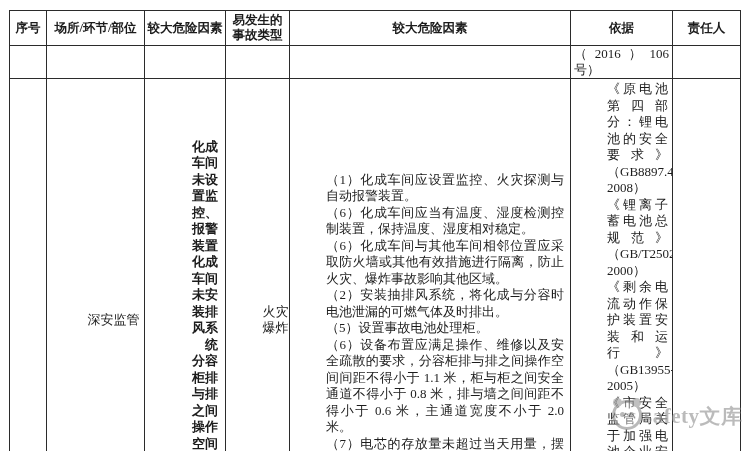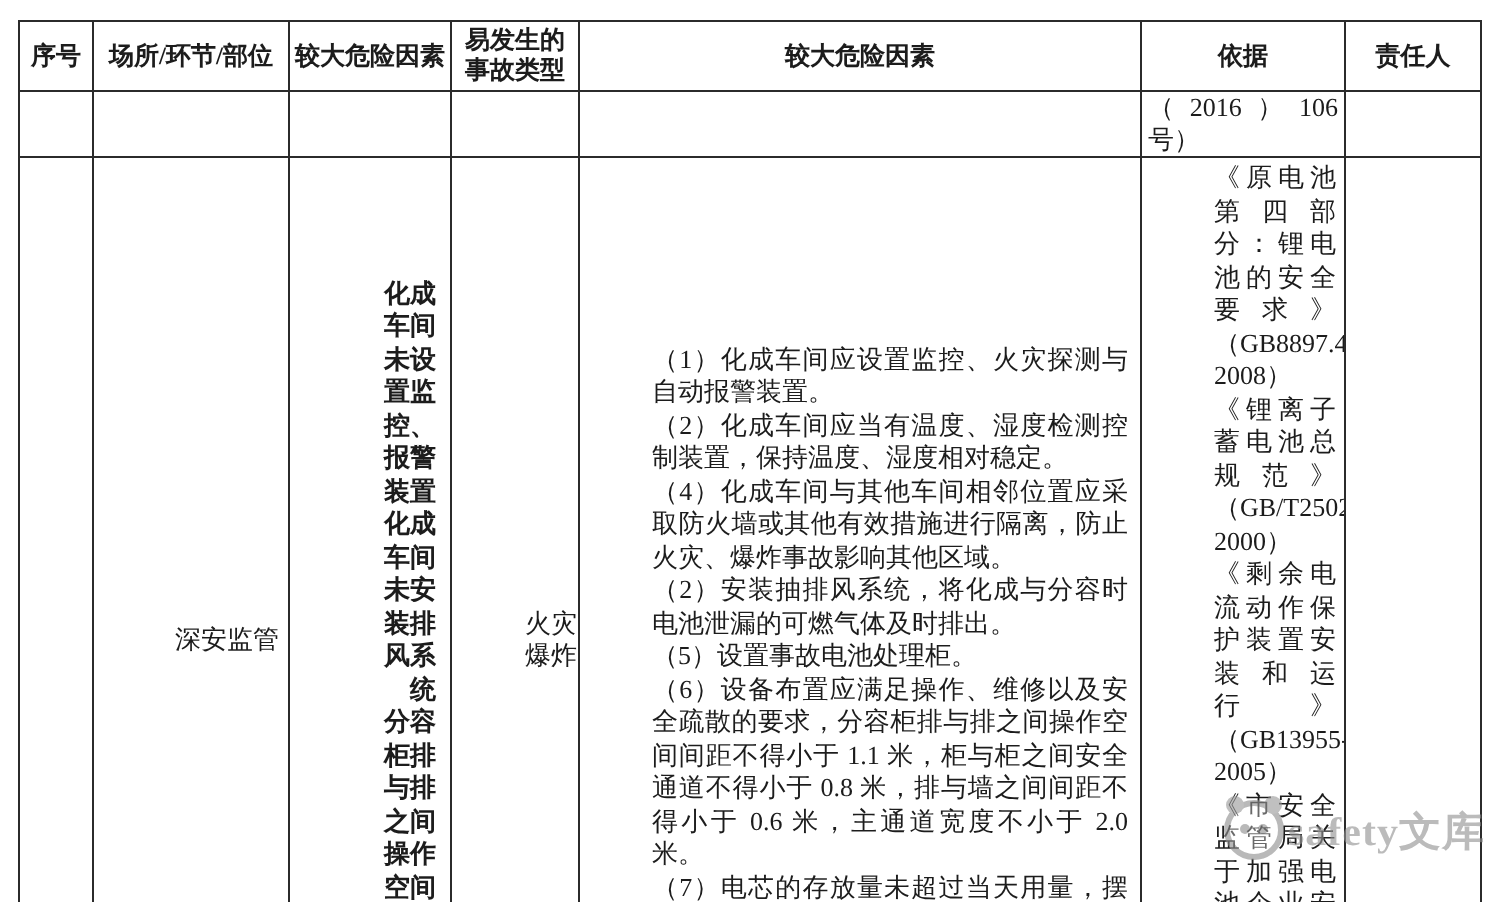--- a/index.html
+++ b/index.html
@@ -162,22 +162,22 @@
       <td class="center-cell">2</td>
       <td class="center-cell">深安监管</td>
       <td class="hazard-cell">
         <p>化成车间未设置监控、报警装置</p>
         <p>化成车间未安装排风系统</p>
         <p>分容柜排与排之间操作空间间距不得小于</p>
       </td>
       <td class="center-cell">火灾爆炸</td>
       <td class="measures-cell">
         <p>（1）化成车间应设置监控、火灾探测与自动报警装置。</p>
-        <p>（2）化成车间应当有温度、湿度检测控制装置，保持温度、湿度相对稳定。</p>
-        <p>（4）化成车间与其他车间相邻位置应采取防火墙或其他有效措施进行隔离，防止火灾、爆炸事故影响其他区域。</p>
+        <p>（6）化成车间应当有温度、湿度检测控制装置，保持温度、湿度相对稳定。</p>
+        <p>（6）化成车间与其他车间相邻位置应采取防火墙或其他有效措施进行隔离，防止火灾、爆炸事故影响其他区域。</p>
         <p>（2）安装抽排风系统，将化成与分容时电池泄漏的可燃气体及时排出。</p>
         <p>（5）设置事故电池处理柜。</p>
         <p>（6）设备布置应满足操作、维修以及安全疏散的要求，分容柜排与排之间操作空间间距不得小于 1.1 米，柜与柜之间安全通道不得小于 0.8 米，排与墙之间间距不得小于 0.6 米，主通道宽度不小于 2.0 米。</p>
         <p>（7）电芯的存放量未超过当天用量，摆放整齐防止短路。</p>
       </td>
       <td class="basis-cell">
         <p>《原电池第四部分：锂电池的安全要求》（GB8897.4-2008）</p>
         <p>《锂离子蓄电池总规范》（GB/T2502-2000）</p>
         <p>《剩余电流动作保护装置安装和运行》（GB13955-2005）</p>
         <p>《市安全监管局关于加强电池企业安全监管工作的通知》（深安监管（2016）106 号）</p>

